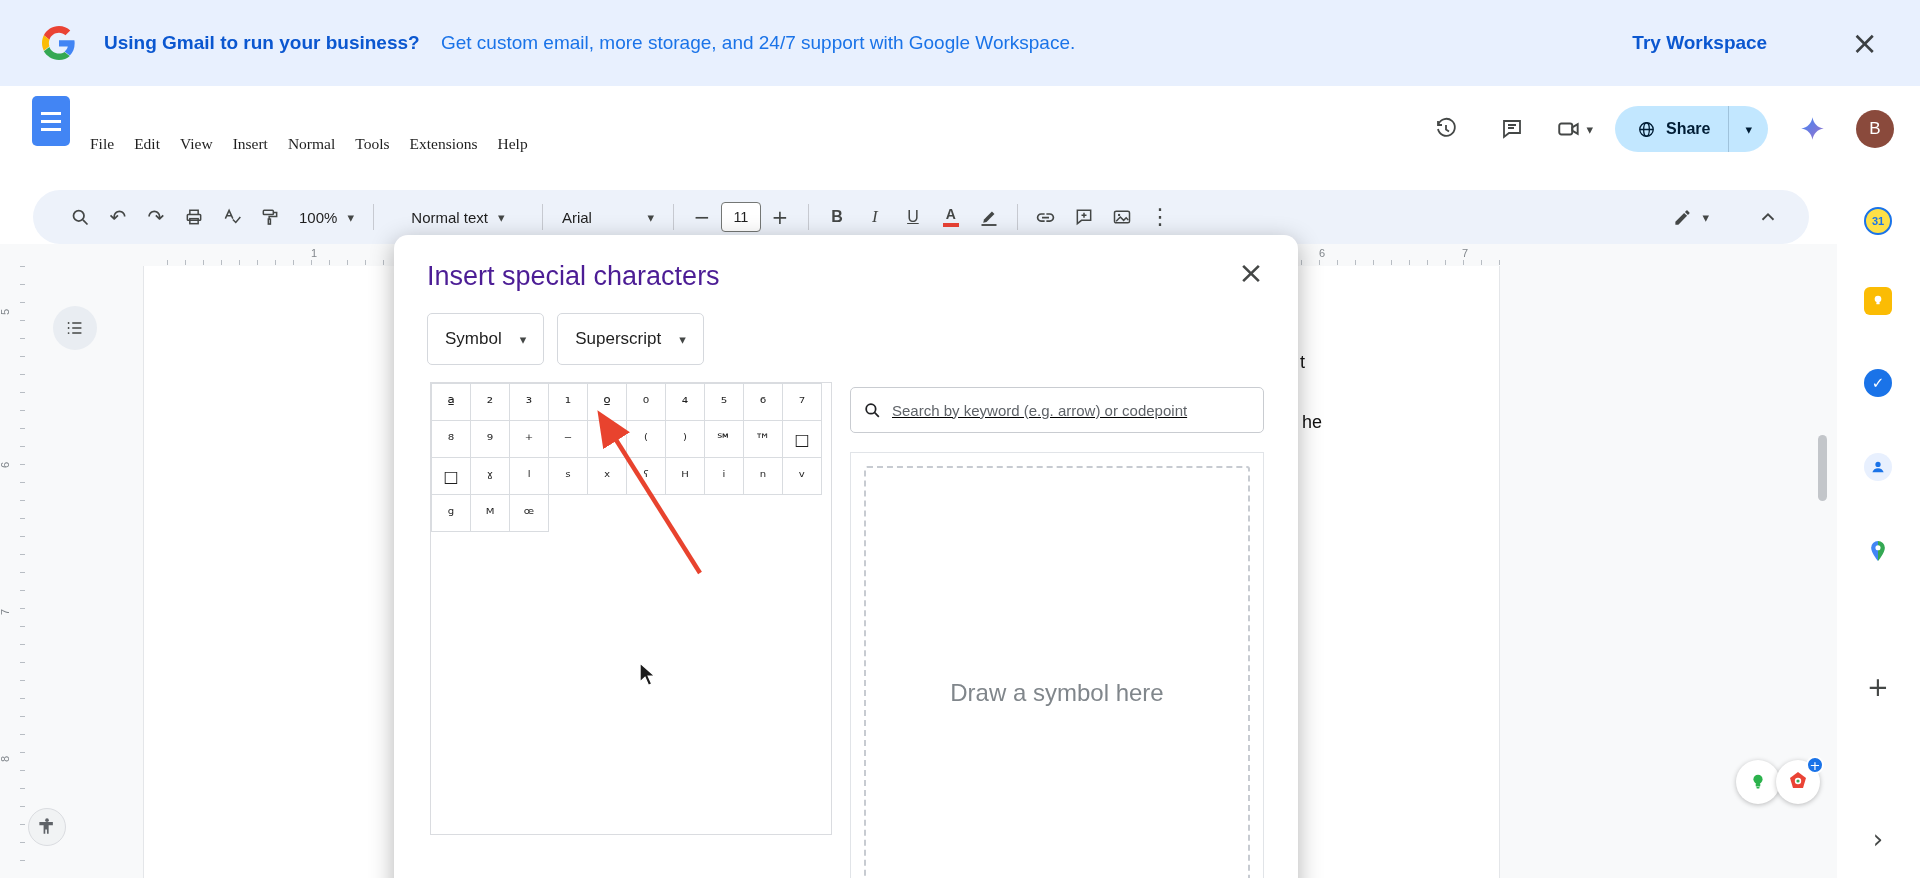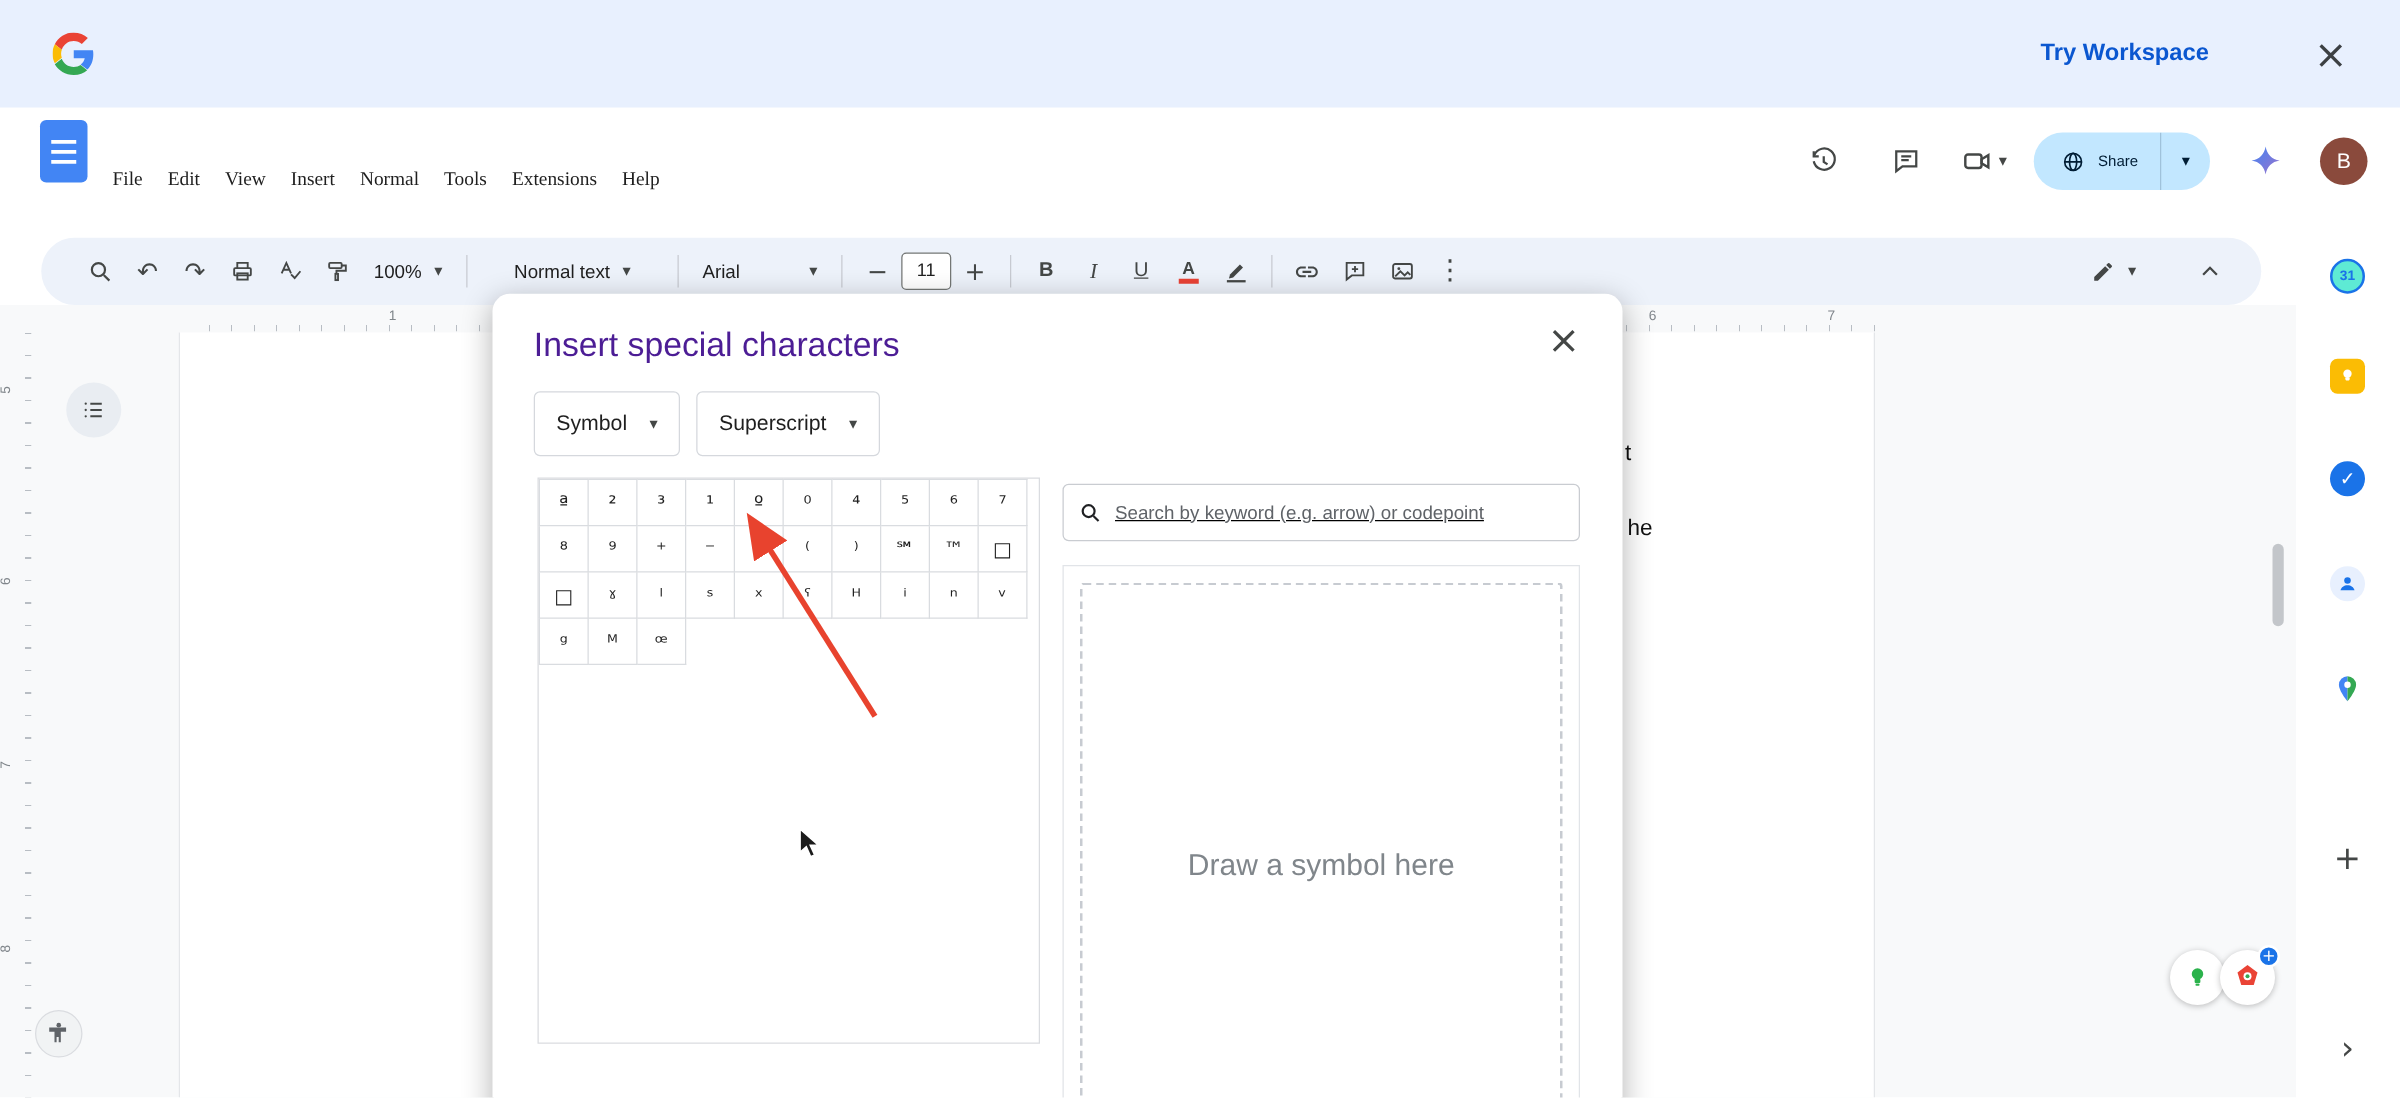--- a/index.html
+++ b/index.html
@@ -25,21 +25,21 @@
   .doc-title{font-size:22px;color:#1f1f1f;cursor:text;white-space:nowrap;}
   .t-icon{margin-left:30px;color:#444746;font-size:20px;line-height:1;cursor:pointer;display:flex;align-items:center;}
   .menu-row{position:absolute;left:80px;top:44px;display:flex;align-items:center;font-family:Liberation Serif, serif;}
   .menu-item{font-size:15.5px;color:#1f1f1f;padding:5px 10px;border-radius:6px;cursor:pointer;}
   .head-right{position:absolute;right:26px;top:14px;height:58px;display:flex;align-items:center;gap:22px;}
   .hicon{width:44px;height:44px;border-radius:50%;display:flex;align-items:center;justify-content:center;cursor:pointer;color:#444746;}
   .cam-group{display:flex;align-items:center;gap:4px;cursor:pointer;color:#444746;}
   .caret{font-size:13px;color:#444746;line-height:1;}
   .share-pill{height:46px;background:#c2e7ff;border-radius:24px;display:flex;align-items:center;cursor:pointer;overflow:hidden;}
   .share-main{display:flex;align-items:center;gap:10px;padding:0 18px 0 22px;height:100%;}
-  .share-label{font-size:12px;font-weight:400;color:#001d35;}
+  .share-label{font-size:16px;font-weight:700;color:#001d35;}
   .share-caret{height:100%;display:flex;align-items:center;padding:0 16px;border-left:1px solid rgba(0,29,53,.18);}
   .avatar{width:38px;height:38px;border-radius:50%;background:#8a4a3c;color:#fff;font-size:17px;display:flex;align-items:center;justify-content:center;cursor:pointer;}
 
   
   .toolbar{position:absolute;left:33px;top:190px;width:1776px;height:54px;background:#edf2fa;border-radius:27px;display:flex;align-items:center;padding:0 22px 0 28px;z-index:8;}
   .tb-btn{min-width:38px;height:38px;border-radius:19px;display:flex;align-items:center;justify-content:center;cursor:pointer;color:#444746;flex:none;}
   .tb-glyph{font-size:20px;line-height:1;color:#444746;}
   .tb-div{width:1px;height:26px;background:#c7cad1;margin:0 9px;flex:none;}
   .tb-drop{display:flex;align-items:center;gap:10px;padding:0 10px;height:38px;border-radius:6px;cursor:pointer;flex:none;}
   .tb-drop span.lbl{font-size:15px;color:#1f1f1f;white-space:nowrap;}
@@ -68,21 +68,21 @@
 
   
   .ext-badges{position:absolute;left:1736px;top:760px;display:flex;z-index:5;}
   .ext-circle{width:44px;height:44px;border-radius:50%;background:#fff;box-shadow:0 1px 5px rgba(0,0,0,.25);display:flex;align-items:center;justify-content:center;position:relative;cursor:pointer;}
   .ext-circle + .ext-circle{margin-left:-4px;}
   .ext-badge-plus{position:absolute;right:-4px;top:-4px;width:18px;height:18px;border-radius:50%;background:#1a73e8;color:#fff;font-size:13px;display:flex;align-items:center;justify-content:center;border:2px solid #fff;}
 
   
   .side-panel{position:absolute;left:1837px;top:86px;width:83px;height:792px;background:#fff;z-index:6;}
   .sp-item{position:absolute;left:26px;width:30px;height:30px;display:flex;align-items:center;justify-content:center;cursor:pointer;}
-  .cal-box{width:28px;height:28px;border:2px solid #1a73e8;border-radius:14px;background:#5eead4;display:flex;align-items:center;justify-content:center;color:#1a73e8;font-size:11px;font-weight:700;}
+  .cal-box{width:28px;height:28px;border:2px solid #1a73e8;border-radius:14px;background:#fde047;display:flex;align-items:center;justify-content:center;color:#1a73e8;font-size:11px;font-weight:700;}
   .keep-box{width:28px;height:28px;background:#fbbc04;border-radius:6px;display:flex;align-items:center;justify-content:center;}
   .tasks-box{width:28px;height:28px;background:#1a73e8;border-radius:50%;color:#fff;font-size:15px;font-weight:700;display:flex;align-items:center;justify-content:center;}
   .contacts-box{width:28px;height:28px;background:#e8f0fe;border-radius:50%;display:flex;align-items:center;justify-content:center;}
   .sp-plus{font-size:26px;color:#444746;}
   .sp-chevron{font-size:26px;color:#444746;}
 
   
   .dialog{position:absolute;left:394px;top:235px;width:904px;height:690px;background:#fff;border-radius:14px;box-shadow:0 6px 24px rgba(0,0,0,.3);z-index:40;}
   .dlg-title{position:absolute;left:33px;top:26px;font-size:27px;color:#4c1d95;}
   .dlg-close{position:absolute;right:34px;top:22px;font-size:31px;color:#444746;cursor:pointer;line-height:1;}
@@ -109,20 +109,24 @@
 <div id="app">
 
   <div class="banner">
     <div class="g-logo">
       <svg viewBox="0 0 48 48" width="34" height="34">
         <path fill="#ea4335" d="M24 9.5c3.5 0 6.6 1.2 9.1 3.6l6.8-6.8C35.7 2.4 30.2 0 24 0 14.6 0 6.5 5.4 2.6 13.2l7.9 6.2C12.4 13.4 17.7 9.5 24 9.5z"></path>
         <path fill="#4285f4" d="M46.1 24.5c0-1.6-.1-3.1-.4-4.5H24v9h12.4c-.5 2.9-2.2 5.4-4.6 7l7.5 5.8c4.4-4.1 6.8-10.1 6.8-17.3z"></path>
         <path fill="#fbbc05" d="M10.5 28.6c-.5-1.5-.8-3-.8-4.6s.3-3.1.8-4.6l-7.9-6.2C.9 16.5 0 20.1 0 24s.9 7.5 2.6 10.8l7.9-6.2z"></path>
         <path fill="#34a853" d="M24 48c6.2 0 11.4-2 15.2-5.5l-7.5-5.8c-2 1.4-4.6 2.2-7.7 2.2-6.3 0-11.6-3.9-13.5-9.3l-7.9 6.2C6.5 42.6 14.6 48 24 48z"></path>
       </svg>
+    </div>
+    <div class="banner-text">
+      <span class="bt-bold">Using Gmail to run your business?</span>
+      <span class="bt-reg">Get custom email, more storage, and 24/7 support with Google Workspace.</span>
     </div>
     <div class="banner-right">
       <span class="try-link">Try Workspace</span>
       <span class="banner-close glyph">×</span>
     </div>
   </div>
 
   <div class="header">
     <div class="docs-icon"></div>
     <div class="menu-row">

